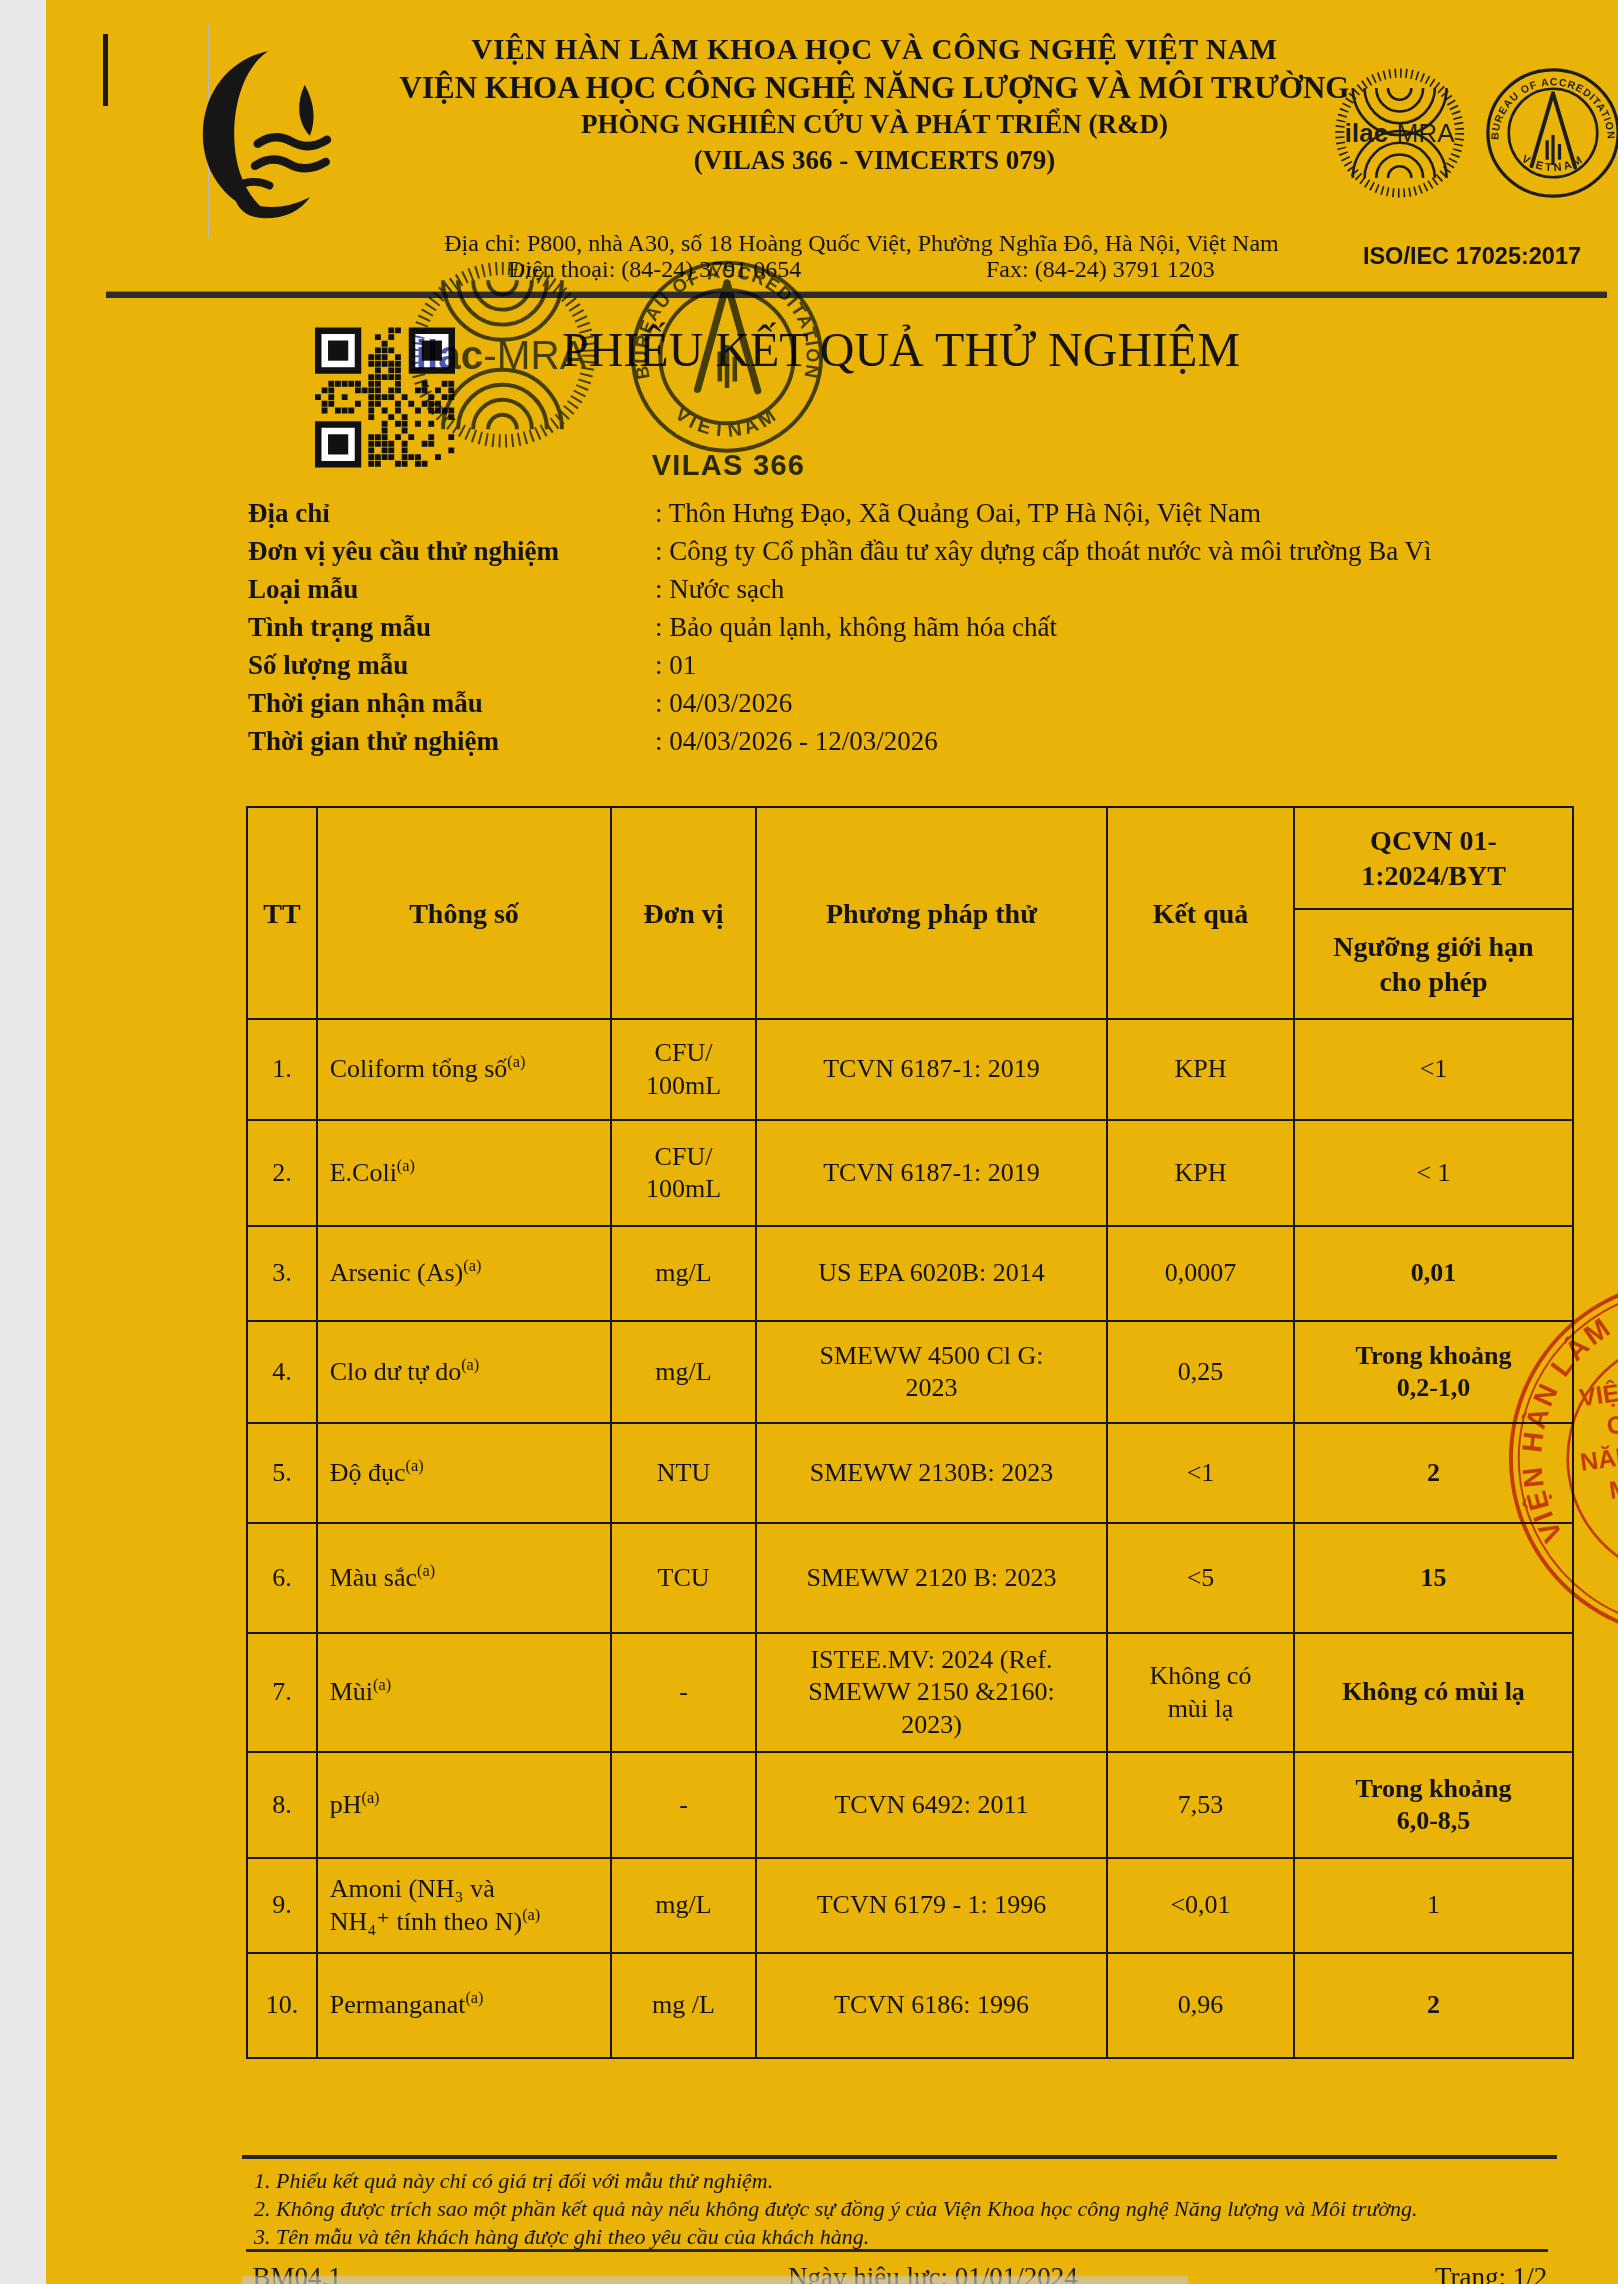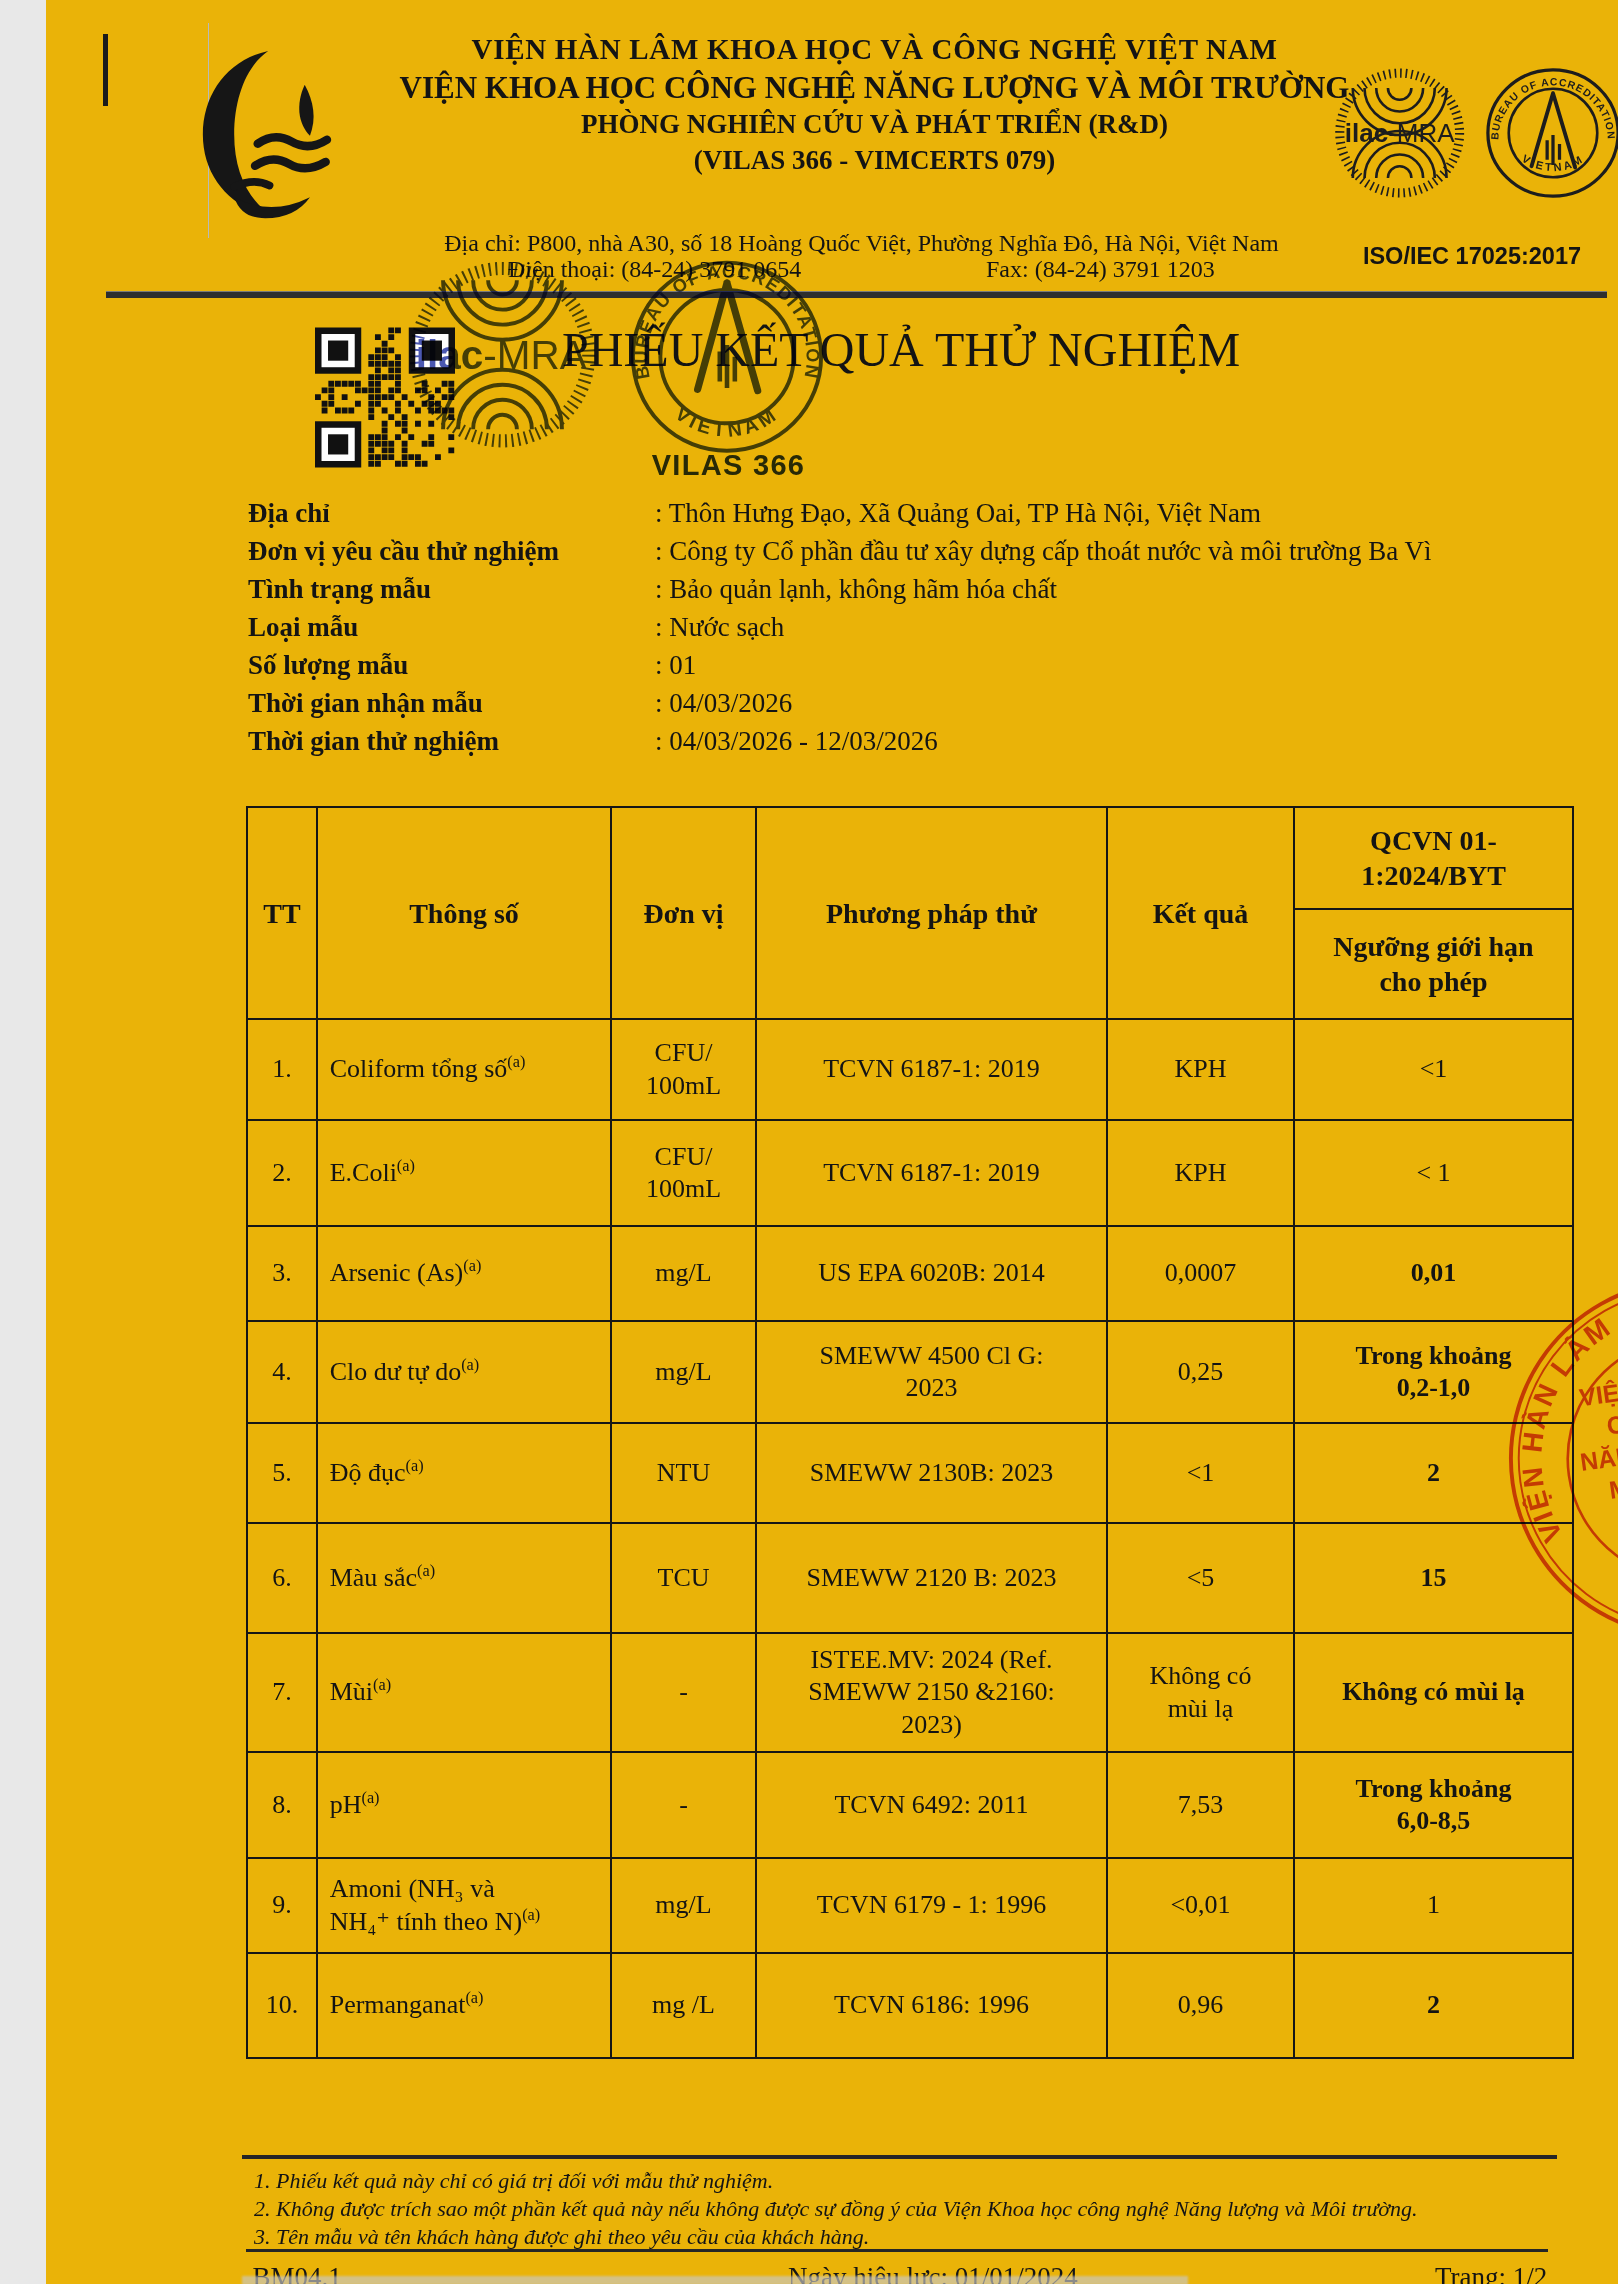--- a/index.html
+++ b/index.html
@@ -189,27 +189,27 @@
       <div class="ilabel">Địa chỉ</div>
       <div class="ivalue">: Thôn Hưng Đạo, Xã Quảng Oai, TP Hà Nội, Việt Nam</div>
     </div>
 
     <div class="info-line">
       <div class="ilabel">Đơn vị yêu cầu thử nghiệm</div>
       <div class="ivalue">: Công ty Cổ phần đầu tư xây dựng cấp thoát nước và môi trường Ba Vì</div>
     </div>
 
     <div class="info-line">
+      <div class="ilabel">Loại mẫu</div>
+      <div class="ivalue">: Nước sạch</div>
+    </div>
+
+    <div class="info-line">
       <div class="ilabel">Tình trạng mẫu</div>
       <div class="ivalue">: Bảo quản lạnh, không hãm hóa chất</div>
-    </div>
-
-    <div class="info-line">
-      <div class="ilabel">Loại mẫu</div>
-      <div class="ivalue">: Nước sạch</div>
     </div>
 
     <div class="info-line">
       <div class="ilabel">Số lượng mẫu</div>
       <div class="ivalue">: 01</div>
     </div>
 
     <div class="info-line">
       <div class="ilabel">Thời gian nhận mẫu</div>
       <div class="ivalue">: 04/03/2026</div>

